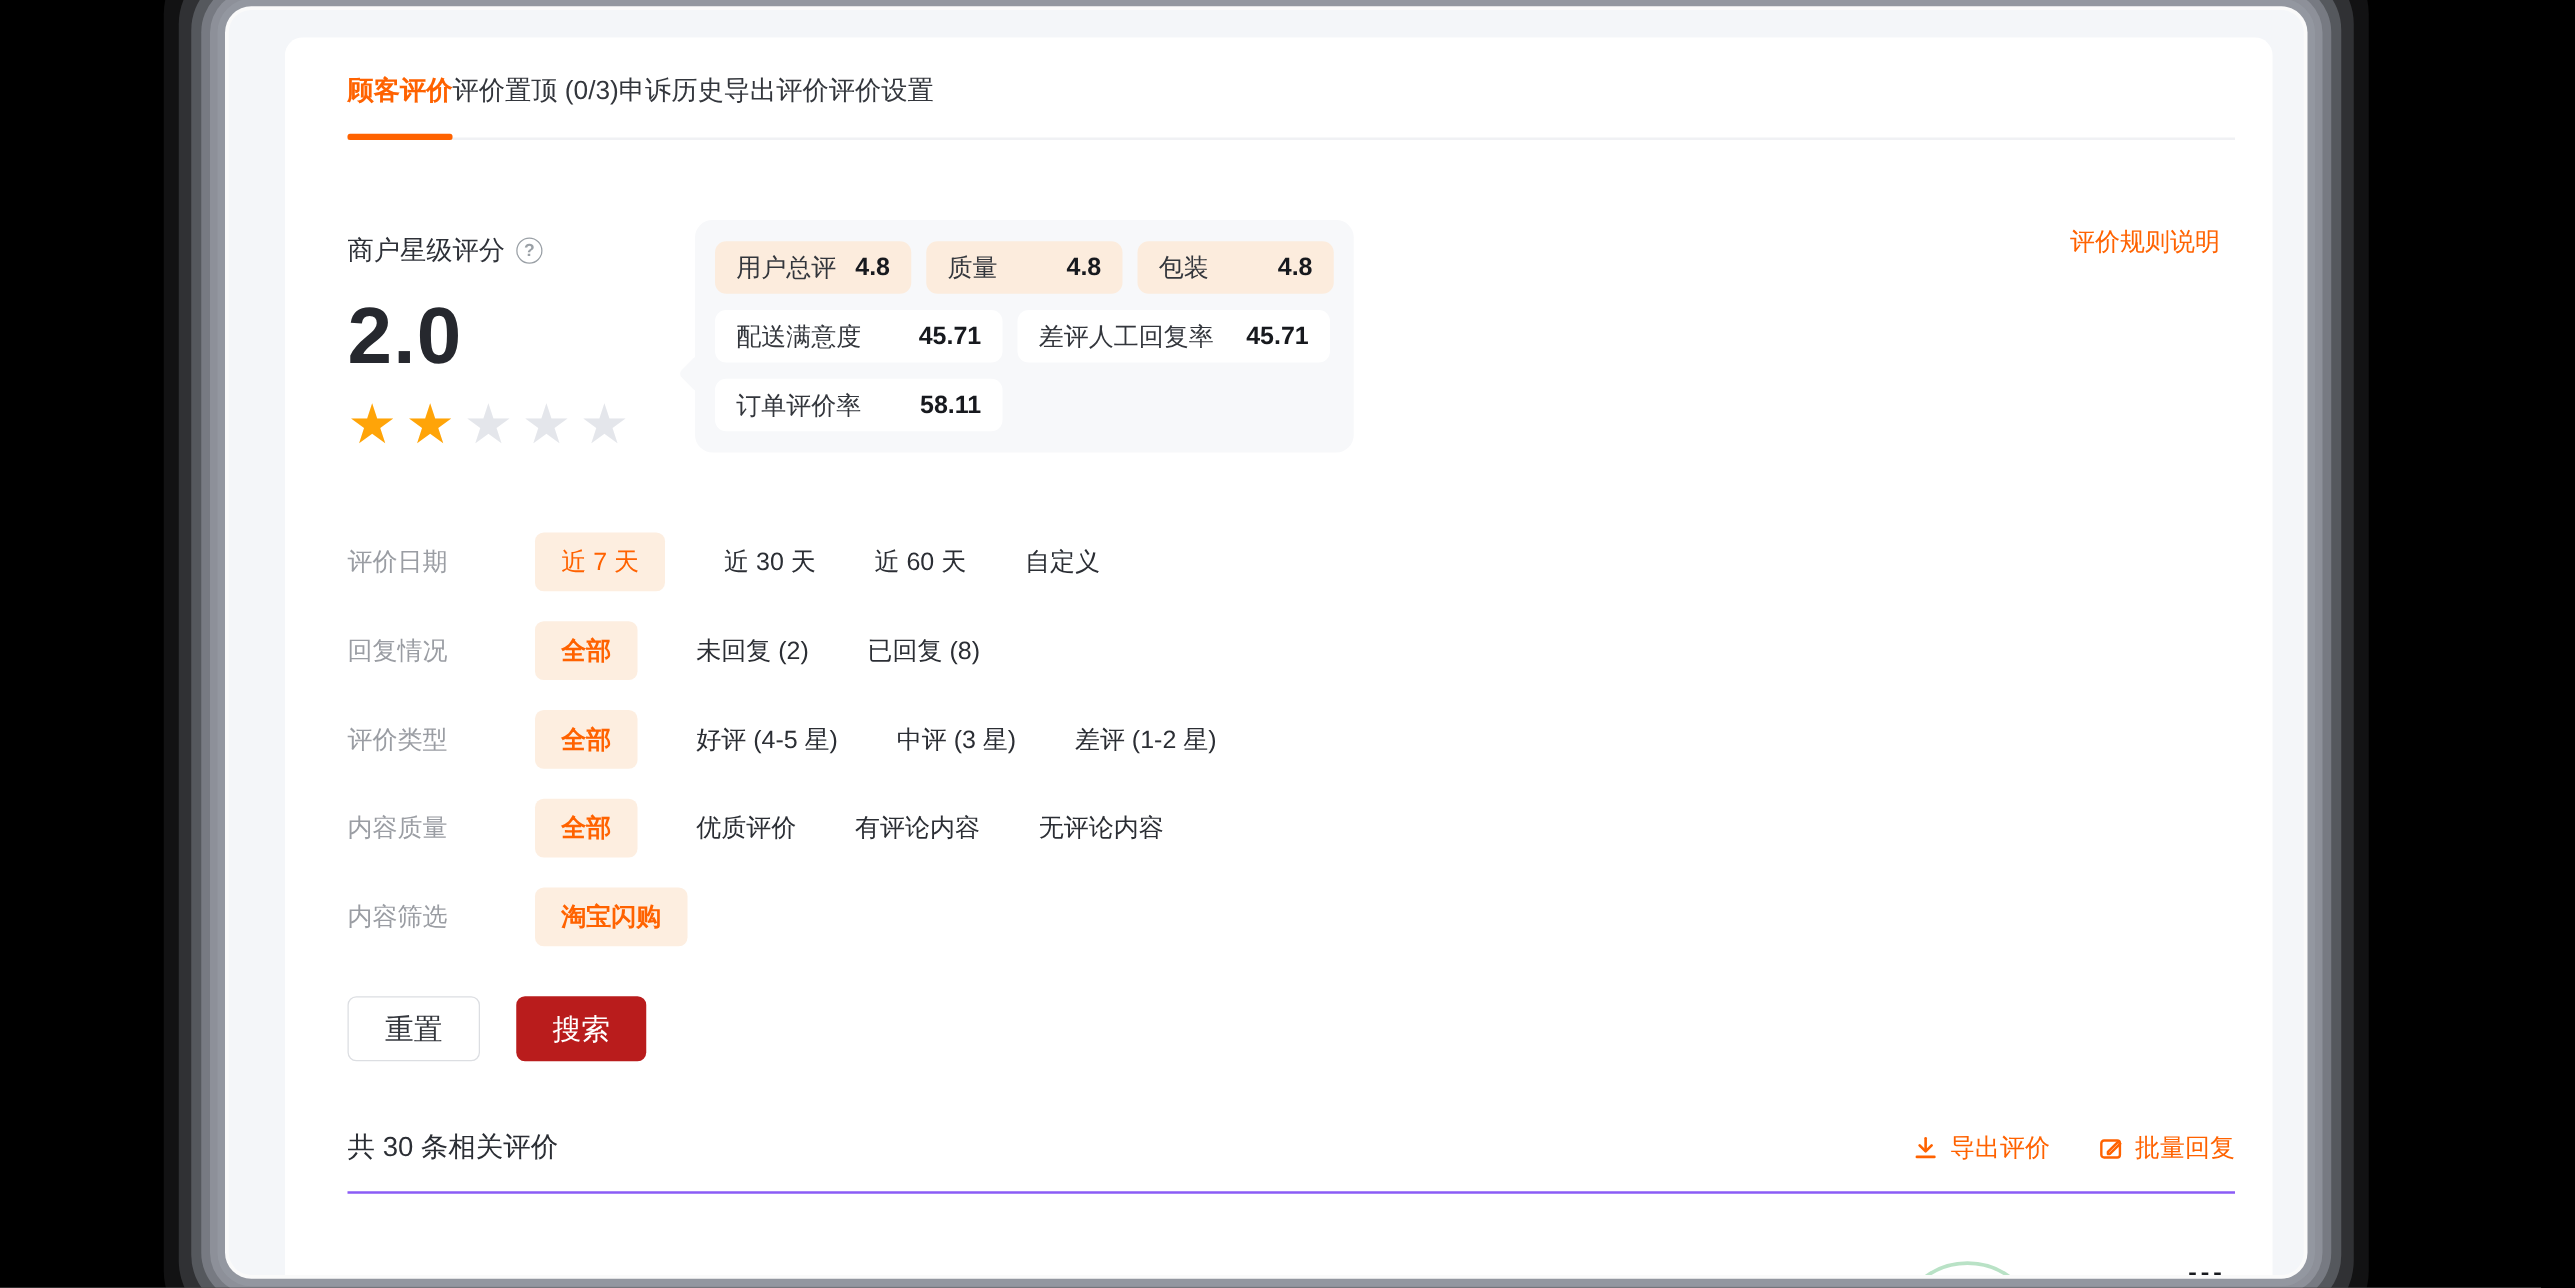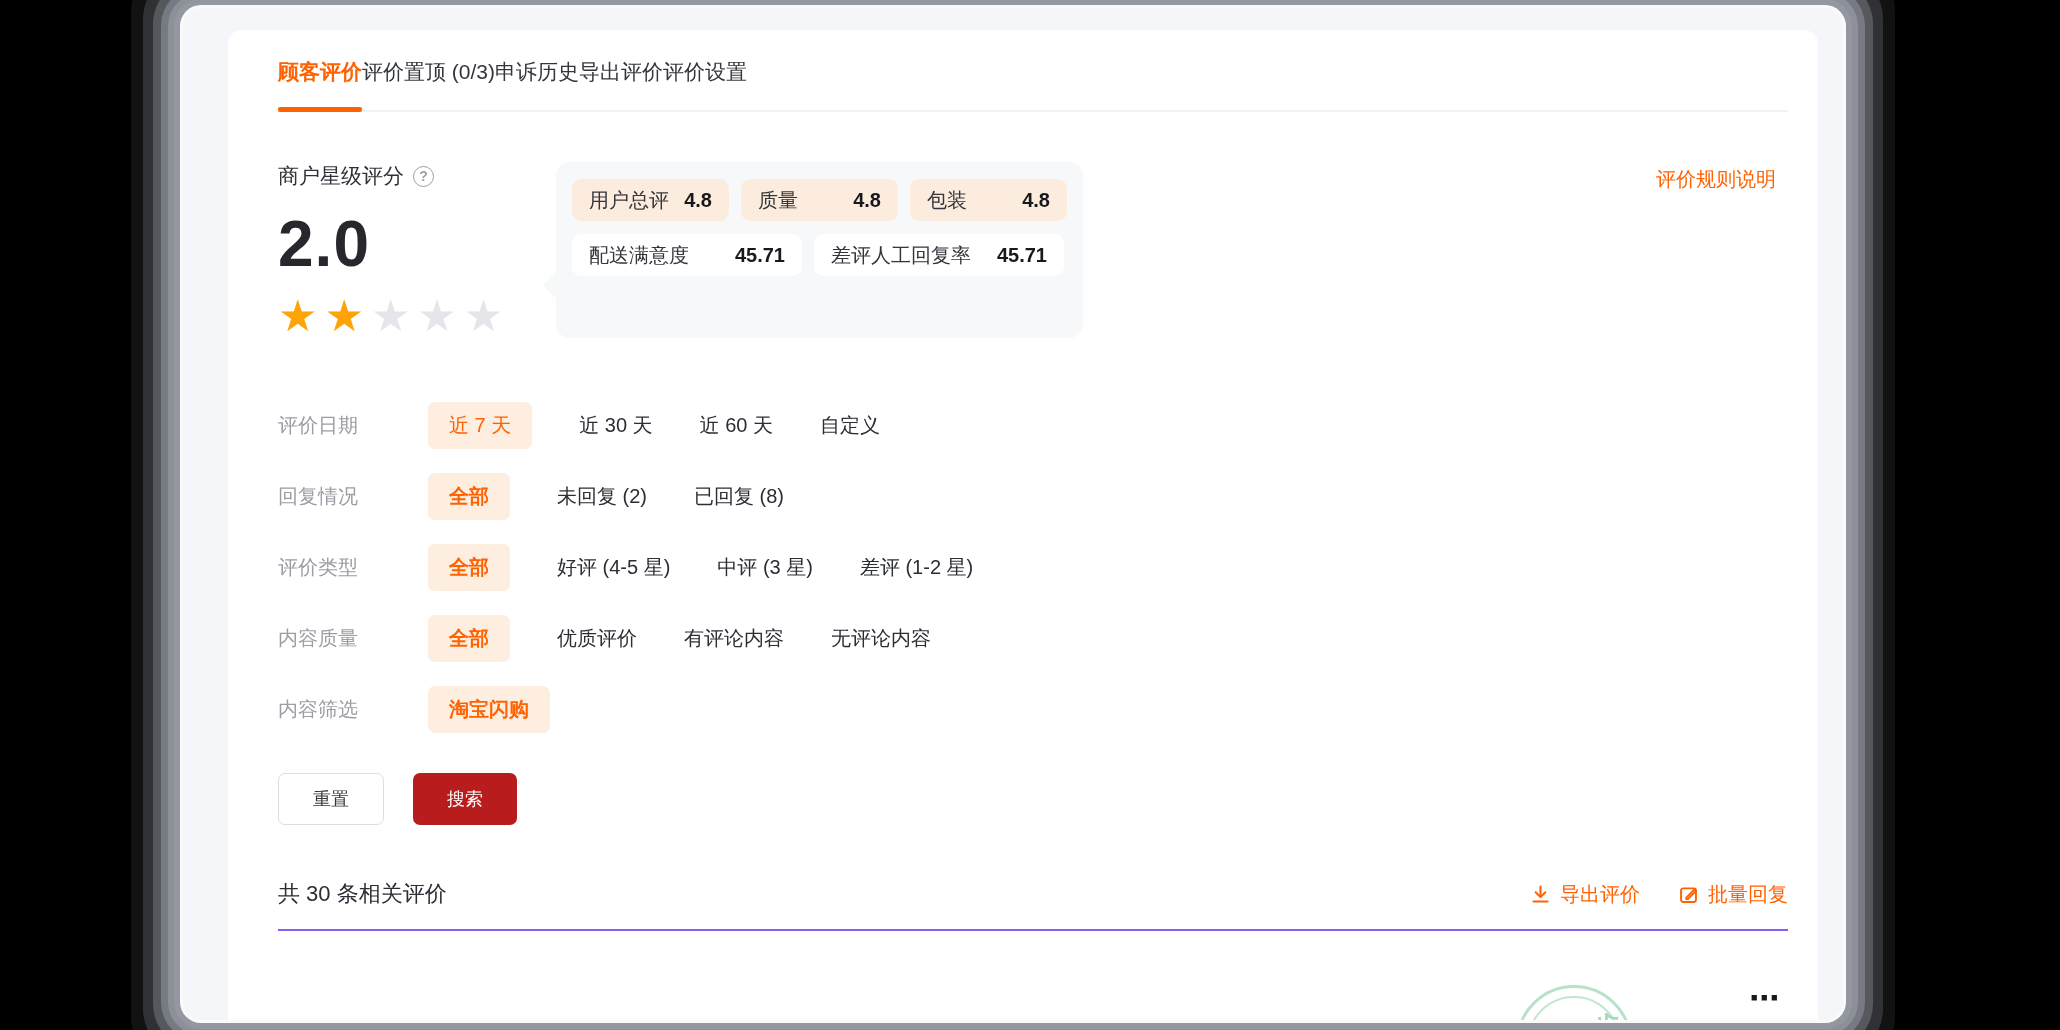--- a/index.html
+++ b/index.html
@@ -24,21 +24,21 @@
     padding:0 30px 0 50px; }
 
   
   .tabs { display:flex; padding-top:28px; border-bottom:2px solid #f0f1f4; }
   .tab { font-size:21px; color:#33363c; padding-bottom:24px; cursor:pointer; position:relative; }
   .tab.active { color:#ff6200; font-weight:bold; }
   .tab.active::after { content:""; position:absolute; left:0; right:0; bottom:-2px;
     height:5px; background:#ff6200; border-radius:2px; }
 
   
-  .rating-section { position:relative; display:flex; margin-top:50px; }
+  .rating-section { position:relative; display:flex; margin-top:64px;align-items:flex-end; }
   .rating-left { width:248px; flex:0 0 auto; }
   .rating-title { display:flex; align-items:center; gap:9px; font-size:21px; color:#2e3138; }
   .help { width:21px; height:21px; border:1.5px solid #9aa0a6; border-radius:50%;
     color:#9aa0a6; font-size:14px; display:inline-flex; align-items:center;
     justify-content:center; font-weight:bold; }
   .score { font-size:64px; font-weight:bold; color:#26282e; line-height:1; margin-top:22px; letter-spacing:1px; }
   .rating-stars { margin-top:18px; display:flex; gap:7px; }
   .rating-stars .star { font-size:44px; line-height:1; color:#e4e6eb; }
   .rating-stars .star.filled { color:#ffa408; }
 
@@ -61,21 +61,21 @@
   .filters { margin-top:64px; }
   .filter-row { display:flex; align-items:center; margin-bottom:24px; min-height:46px; }
   .filter-label { width:150px; flex:0 0 auto; font-size:20px; color:#9a9da3; }
   .opts { display:flex; align-items:center; }
   .opt { font-size:20px; color:#2b2e34; margin-right:47px; cursor:pointer; white-space:nowrap; }
   .opt.selected { background:#fdeee0; color:#ff6200; border-radius:7px; padding:10px 21px; }
   .opt.selected.strong { font-weight:bold; }
 
   
   .actions { display:flex; gap:29px; margin-top:40px; }
-  .btn { height:52px; border-radius:7px; font-size:18px; display:flex; align-items:center;
+  .btn { height:52px; border-radius:7px; font-size:23px; display:flex; align-items:center;
     justify-content:center; cursor:pointer; }
   .btn-reset { width:106px; background:#fff; border:1.5px solid #dcdee2; color:#33363c; }
   .btn-search { width:104px; background:#b91c1c; border:none; color:#fff; }
 
   
   .results-head { display:flex; justify-content:space-between; align-items:center;
     margin-top:54px; padding-bottom:20px; border-bottom:2px solid #8b5cf6; }
   .results-summary { font-size:22px; color:#2b2e34; }
   .results-links { display:flex; gap:38px; }
   .rlink { display:flex; align-items:center; gap:9px; color:#ff6200; font-size:20px; cursor:pointer; }
@@ -144,20 +144,24 @@
             <div class="chip w-m">
               <span>配送满意度</span>
               <span class="val">45.71</span>
             </div>
             <div class="chip w-l">
               <span>差评人工回复率</span>
               <span class="val">45.71</span>
             </div>
           </div>
           <div class="chip-row">
+            <div class="chip w-m">
+              <span>订单评价率</span>
+              <span class="val">58.11</span>
+            </div>
           </div>
         </div>
 
         <div class="rules-link">评价规则说明</div>
       </div>
 
       <div class="filters">
         <div class="filter-row">
           <div class="filter-label">评价日期</div>
           <div class="opts">

